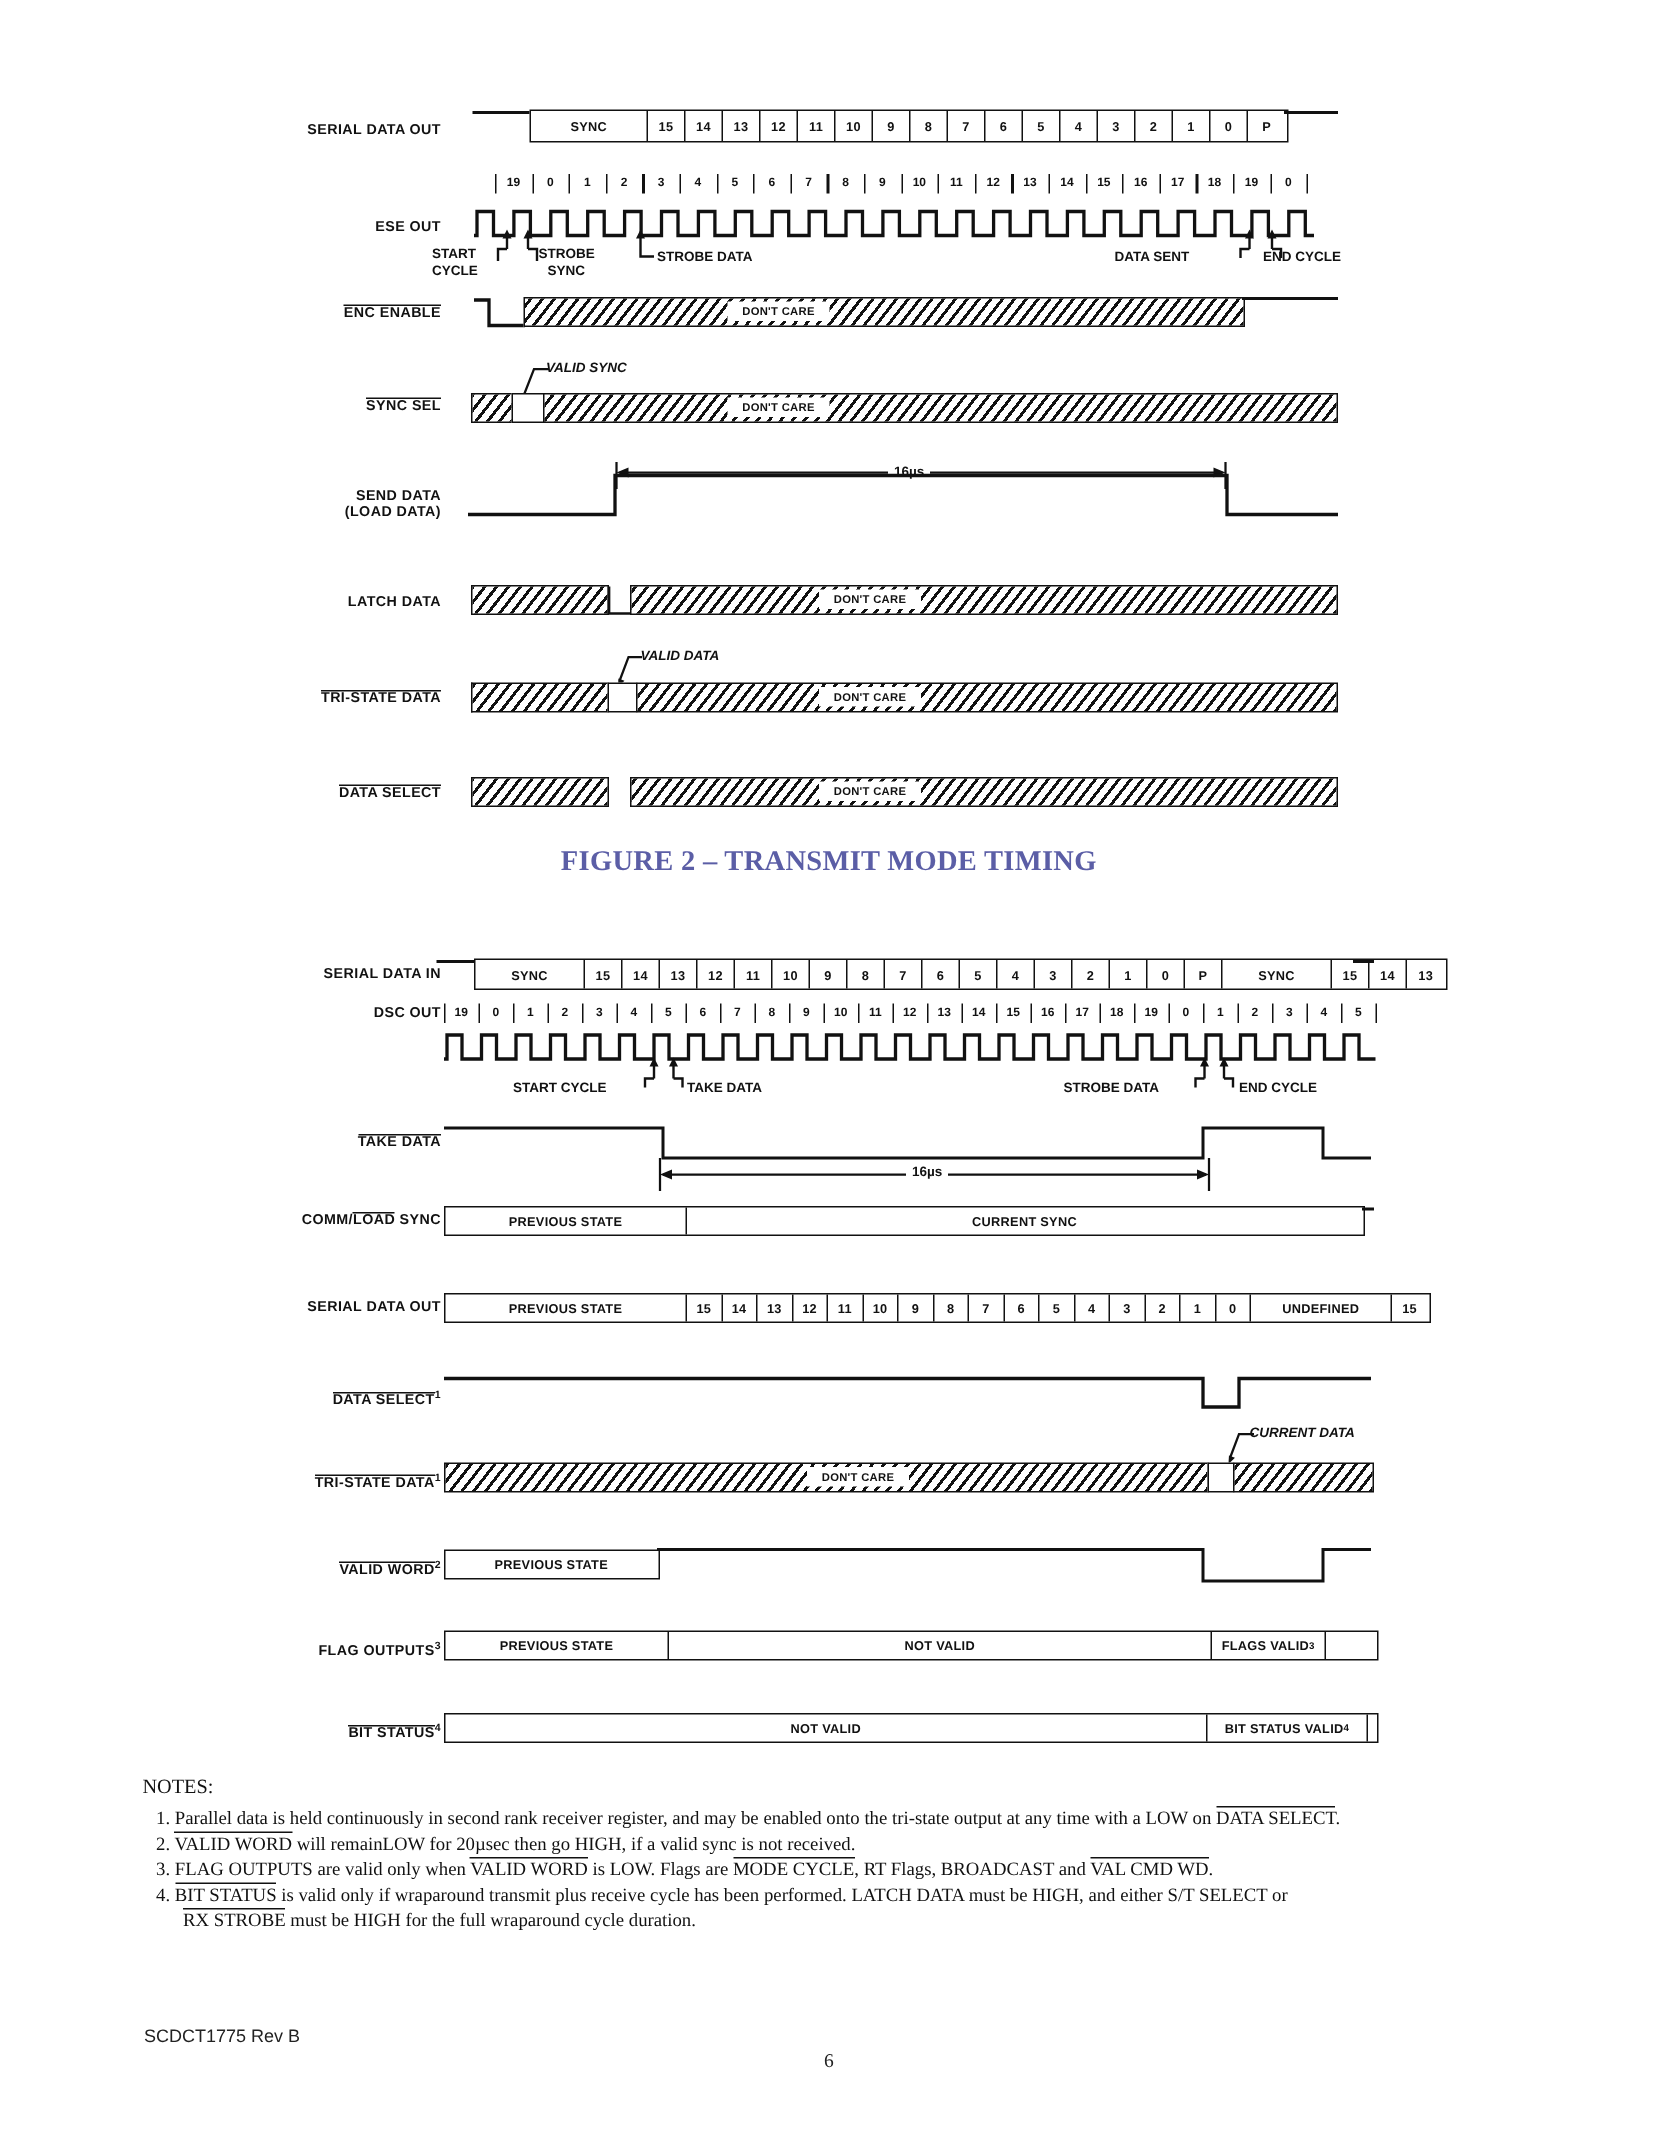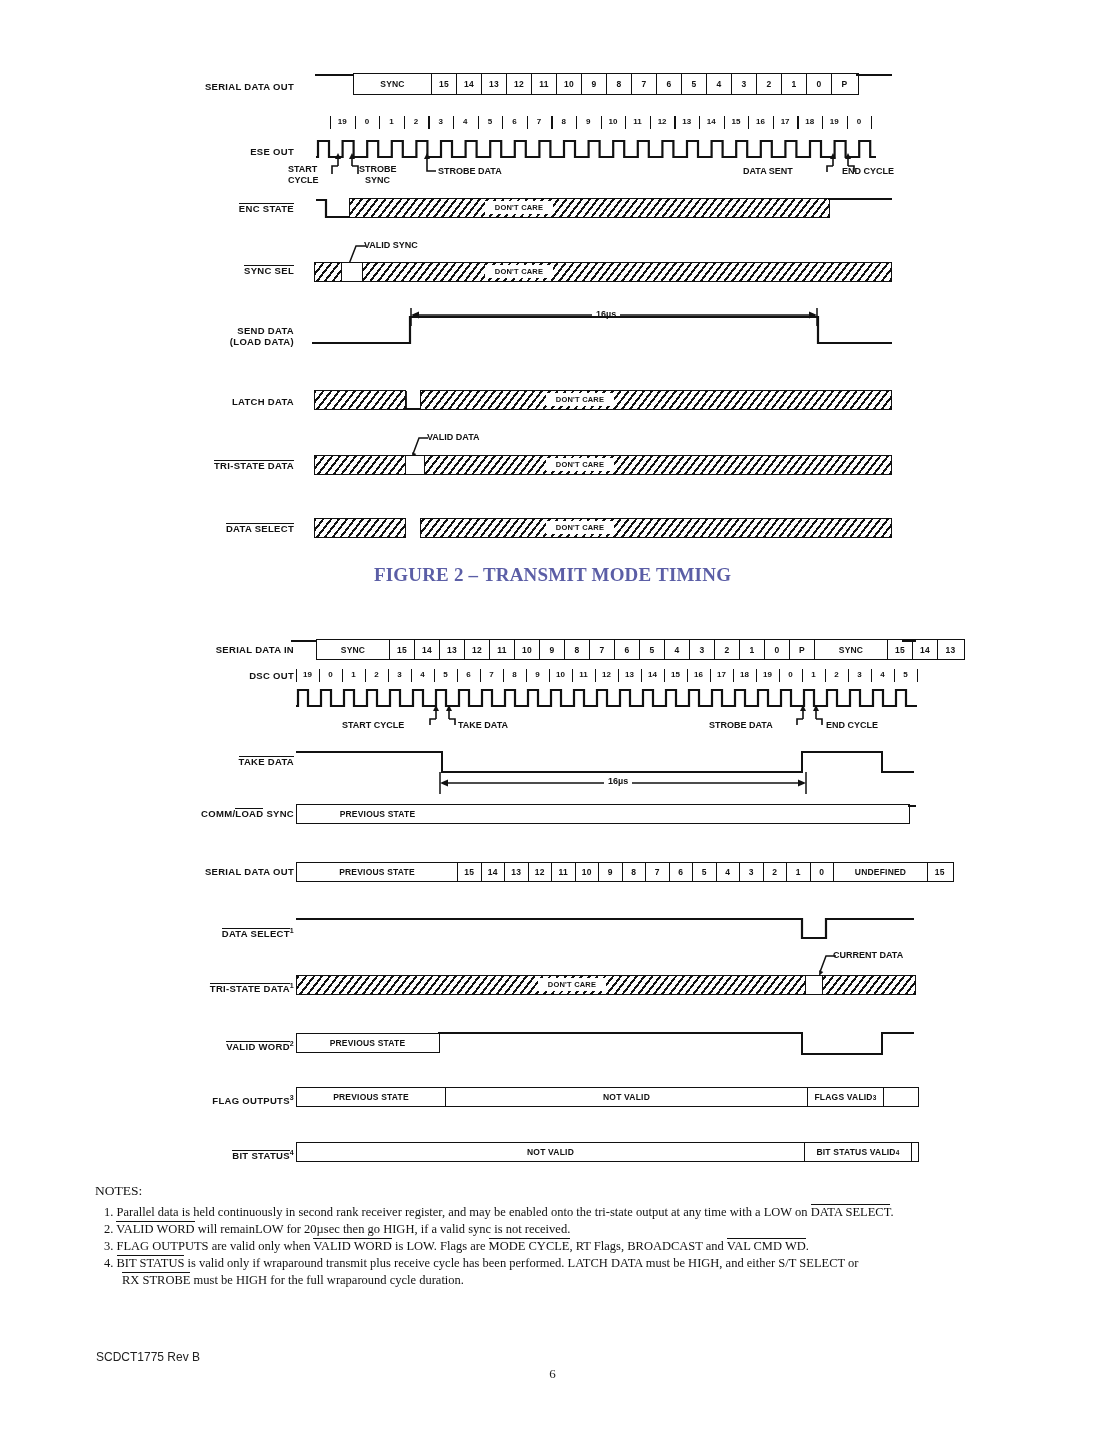--- a/index.html
+++ b/index.html
@@ -157,20 +157,21 @@
     white-space: nowrap;
   }
 
   
   .anno {
     position: absolute;
     font-size: 9px;
     font-weight: bold;
     color: #111;
     white-space: nowrap;
+    font-style: italic;
   }
 
   
   .fig-caption {
     position: absolute;
     width: 100%;
     text-align: center;
     font-family: "Liberation Serif", serif;
     font-weight: bold;
     font-size: 19px;
@@ -325,21 +326,21 @@
     </div>
     <div class="callout" style="left:288px; top:164px;">START</div>
     <div class="callout" style="left:288px; top:175px;">CYCLE</div>
     <div class="callout" style="left:359px; top:164px;">STROBE</div>
     <div class="callout" style="left:365px; top:175px;">SYNC</div>
     <div class="callout" style="left:438px; top:166px;">STROBE DATA</div>
     <div class="callout" style="left:743px; top:166px;">DATA SENT</div>
     <div class="callout" style="left:842px; top:166px;">END CYCLE</div>
 
     <div class="sig-label" style="left:104px; top:203px; width:190px;">
-      <span class="ovl">ENC STATE</span>
+      <span class="ovl">ENC ENABLE</span>
     </div>
     <div class="wave" style="left:316px; top:198px;">
       <svg width="46" height="22" viewBox="0 0 46 22">
         <path d="M0,2 L10,2 L10,19 L34,19" stroke="#111" stroke-width="2.2" fill="none"></path>
       </svg>
     </div>
     <div class="hatch side-l side-r" style="left:349px; top:198px; width:481px; height:20px;"></div>
     <div class="dcare" style="left:485px; top:201px; width:64px; height:13px;">DON'T CARE</div>
     <div class="baseline" style="left:828px; top:198px; width:64px;"></div>
 
@@ -546,20 +547,21 @@
         <path d="M369,13 l-8,-3.4 v6.8 z" fill="#111"></path>
       </svg>
     </div>
     <div class="dim-text" style="left:604px; top:776px;">16µs</div>
 
     <div class="sig-label" style="left:104px; top:808px; width:190px;">
       <span>COMM/</span><span class="ovl">LOAD</span><span> SYNC</span>
     </div>
     <div class="wordrow" id="f3-cds" style="left: 296px; top: 804px; height: 20px; width: 614px;">
         <div class="cell" style="width: 161px;">PREVIOUS STATE</div>
+        <div class="cell" style="width: 450px;">CURRENT SYNC</div>
       </div>
     <div class="baseline" style="left:908px; top:805px; width:8px;"></div>
 
     <div class="sig-label" style="left:104px; top:866px; width:190px;">SERIAL DATA OUT</div>
     <div class="wordrow" id="f3-sdo" style="left: 296px; top: 862px; height: 20px; width: 657.5px;">
         <div class="cell" style="width: 161px;">PREVIOUS STATE</div>
         <div class="cell" style="width: 23.5px;">15</div>
         <div class="cell" style="width: 23.5px;">14</div>
         <div class="cell" style="width: 23.5px;">13</div>
         <div class="cell" style="width: 23.5px;">12</div>

